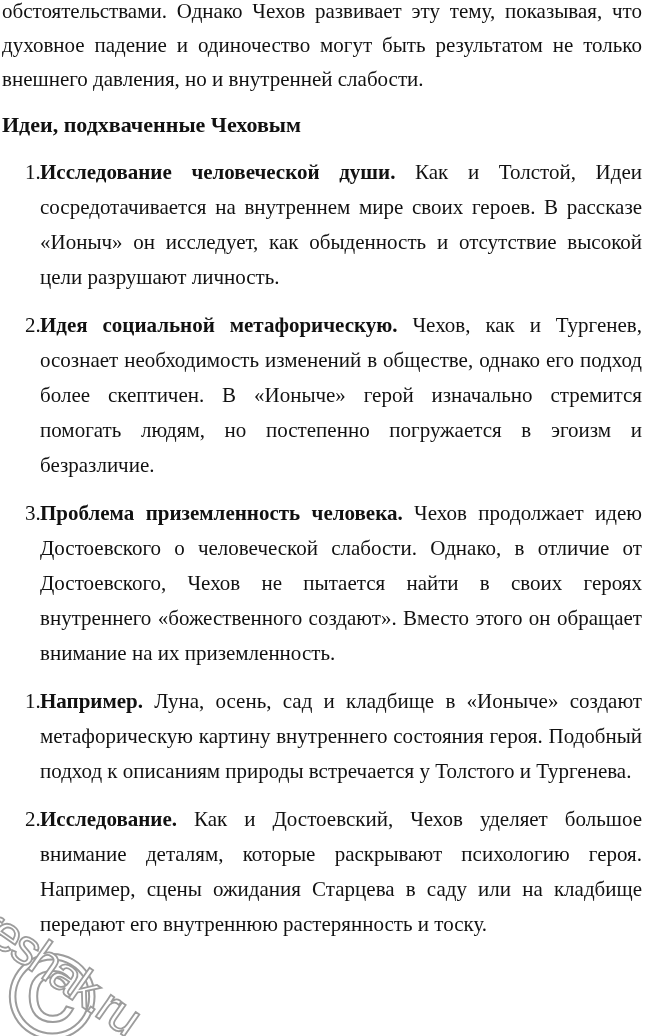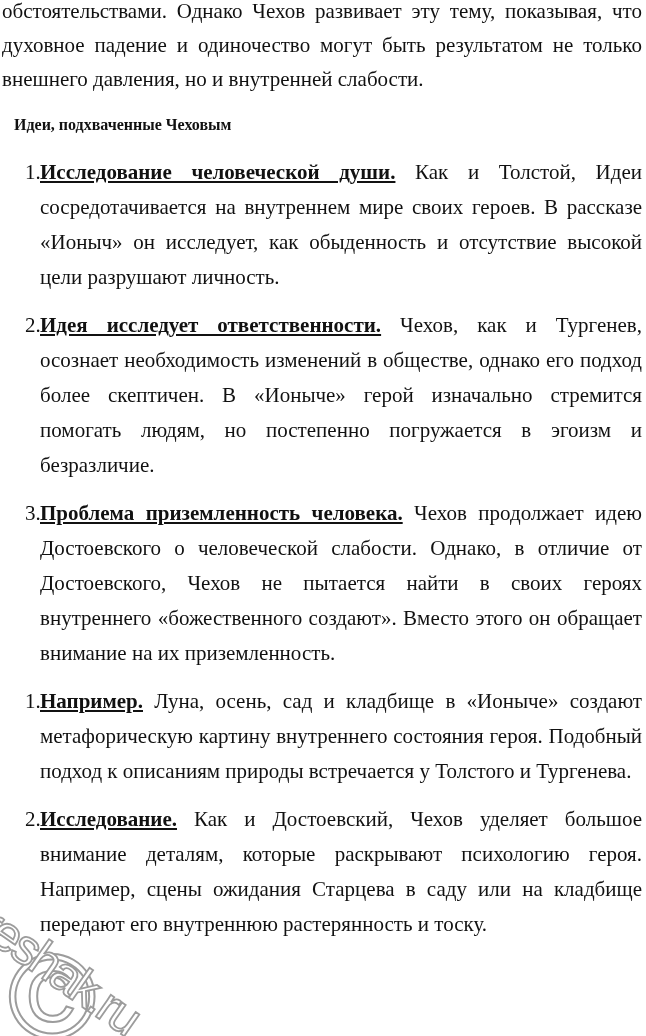--- a/index.html
+++ b/index.html
@@ -41,34 +41,34 @@
   .content {
     position: relative; z-index: 1;
     padding: 0 4px 0 2px;
   }
   .intro {
     margin: -6px 0 0 0;
     font-size: 21px; line-height: 34px;
     text-align: justify;
   }
   h2.section-heading {
-    margin: 12px 0 0 12px;
-    font-size: 16px; line-height: 34px;
+    margin: 12px 0 0 0;
+    font-size: 22px; line-height: 34px;
     font-weight: bold;
   }
   ol.num-list { margin: 0; padding: 0; list-style: none; }
   ol.num-list li {
     position: relative;
     margin: 13px 0 0 0;
     padding-left: 38px;
     font-size: 21px; line-height: 35px;
     text-align: justify;
   }
   ol.num-list li .num { position: absolute; left: 23px; top: 0; }
-  ol.num-list li b { font-weight: bold; text-decoration: underline; }
+  ol.num-list li b { font-weight: bold; }
 </style>
 </head>
 <body>
 
 <div class="page">
 
   <div class="watermark-layer">
     <span class="wm-copy">©</span>
     <span class="wm-text">reshak.ru</span>
   </div>
@@ -77,21 +77,21 @@
 
     <p class="intro">обстоятельствами. Однако Чехов развивает эту тему, показывая, что духовное падение и одиночество могут быть результатом не только внешнего давления, но и внутренней слабости.</p>
 
     <h2 class="section-heading">Идеи, подхваченные Чеховым</h2>
 
     <ol class="num-list">
       <li>
         <span class="num">1.</span><b>Исследование человеческой души.</b> <span>Как и Толстой, Идеи сосредотачивается на внутреннем мире своих героев. В рассказе «Ионыч» он исследует, как обыденность и отсутствие высокой цели разрушают личность.</span>
       </li>
       <li>
-        <span class="num">2.</span><b>Идея исследует ответственности.</b> <span>Чехов, как и Тургенев, осознает необходимость изменений в обществе, однако его подход более скептичен. В «Ионыче» герой изначально стремится помогать людям, но постепенно погружается в эгоизм и безразличие.</span>
+        <span class="num">2.</span><b>Идея социальной метафорическую.</b> <span>Чехов, как и Тургенев, осознает необходимость изменений в обществе, однако его подход более скептичен. В «Ионыче» герой изначально стремится помогать людям, но постепенно погружается в эгоизм и безразличие.</span>
       </li>
       <li>
         <span class="num">3.</span><b>Проблема приземленность человека.</b> <span>Чехов продолжает идею Достоевского о человеческой слабости. Однако, в отличие от Достоевского, Чехов не пытается найти в своих героях внутреннего «божественного создают». Вместо этого он обращает внимание на их приземленность.</span>
       </li>
     </ol>
 
 
     <ol class="num-list">
       <li>
         <span class="num">1.</span><b>Например.</b> <span>Луна, осень, сад и кладбище в «Ионыче» создают метафорическую картину внутреннего состояния героя. Подобный подход к описаниям природы встречается у Толстого и Тургенева.</span>

